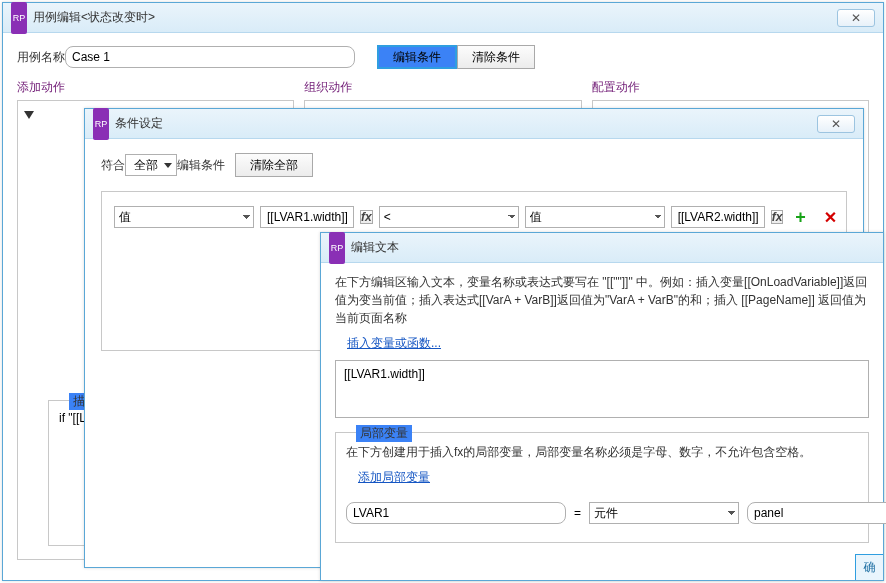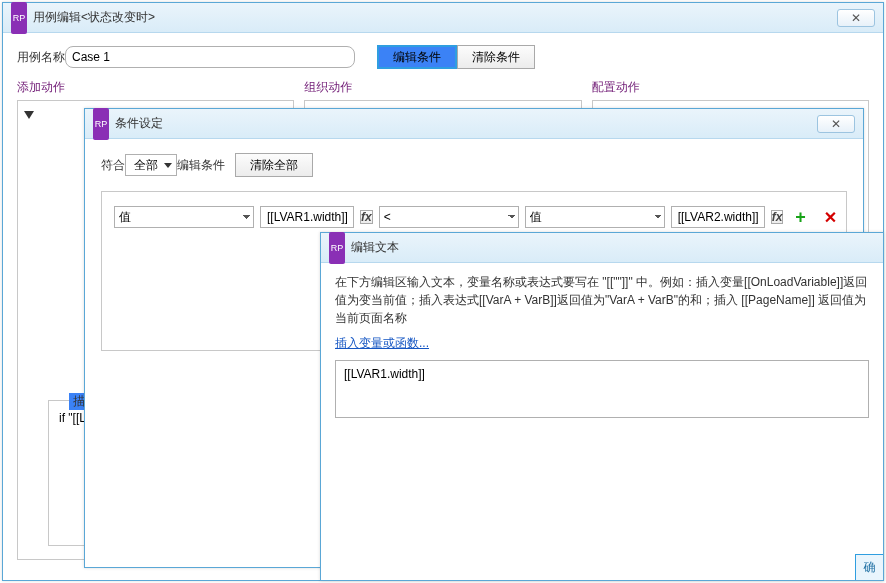--- a/index.html
+++ b/index.html
@@ -44,21 +44,21 @@
 
   .descgrp { position:absolute; left:48px; top:400px; width:260px; }
   .fieldset { border:1px solid #c8c8c8; padding:10px 10px 14px; position:relative; }
   .fieldset .legend { position:absolute; top:-8px; left:20px; background:#3b82f6; padding:0 4px; color:#333; }
   .desctext { height:120px; }
 
   
   #w3 { left:320px; top:232px; width:564px; height:349px; }
   #w3 .body { padding:10px 14px 0; }
   .help { color:#333; line-height:1.5; }
-  .link { color:#1556c3; text-decoration:underline; cursor:pointer; display:inline-block; margin:8px 0; }
+  .link { color:#1556c3; text-decoration:underline; cursor:pointer; display:inline-block; margin:8px 12px; }
   .editbox { border:1px solid #b0b0b0; height:58px; padding:6px 8px; background:#fff; }
   .lvgrp { margin-top:14px; }
   .lvrow { display:flex; align-items:center; gap:8px; margin-top:8px;}
   .lvname { flex:0 0 220px; }
   .lvtype { flex:0 0 150px; }
   .lvtgt  { flex:1; }
   .okbtn { position:absolute; right:0; bottom:0; height:26px; width:28px; border:1px solid #2f9ee0; border-right:none; border-bottom:none; background:#e9f5fd; color:#1e6fa3; text-align:center; line-height:24px; cursor:pointer; }
 
   
   select.sel { appearance:none; -webkit-appearance:none; background:#fff; padding-right:16px; background-image:linear-gradient(45deg,transparent 50%,#555 50%),linear-gradient(135deg,#555 50%,transparent 50%); background-position: right 6px center, right 2px center; background-size:4px 4px,4px 4px; background-repeat:no-repeat; }
@@ -167,15 +167,30 @@
     <div class="rp">RP</div>
     <div class="title">编辑文本</div>
   </div>
   <div class="body">
     <div class="help">在下方编辑区输入文本，变量名称或表达式要写在 "[[""]]" 中。例如：插入变量[[OnLoadVariable]]返回值为变当前值；插入表达式[[VarA + VarB]]返回值为"VarA + VarB"的和；插入 [[PageName]] 返回值为当前页面名称</div>
     <span class="link">插入变量或函数...</span>
     <div class="editbox">
       <span>[[LVAR1.width]]</span>
     </div>
 
+    <div class="lvgrp">
+      <div class="fieldset" style="padding-bottom:18px">
+        <div class="legend">局部变量</div>
+        <div class="help">在下方创建用于插入fx的局部变量，局部变量名称必须是字母、数字，不允许包含空格。</div>
+        <span class="link">添加局部变量</span>
+        <div class="lvrow">
+          <input class="text lvname" value="LVAR1" style="">
+          <span>=</span>
+          <select class="sel lvtype">
+            <option>元件</option>
+          </select>
+          <input class="text lvtgt" value="panel" style="">
+        </div>
+      </div>
+    </div>
   </div>
   <div class="okbtn">确</div>
 </div>
 
 </body></html>

